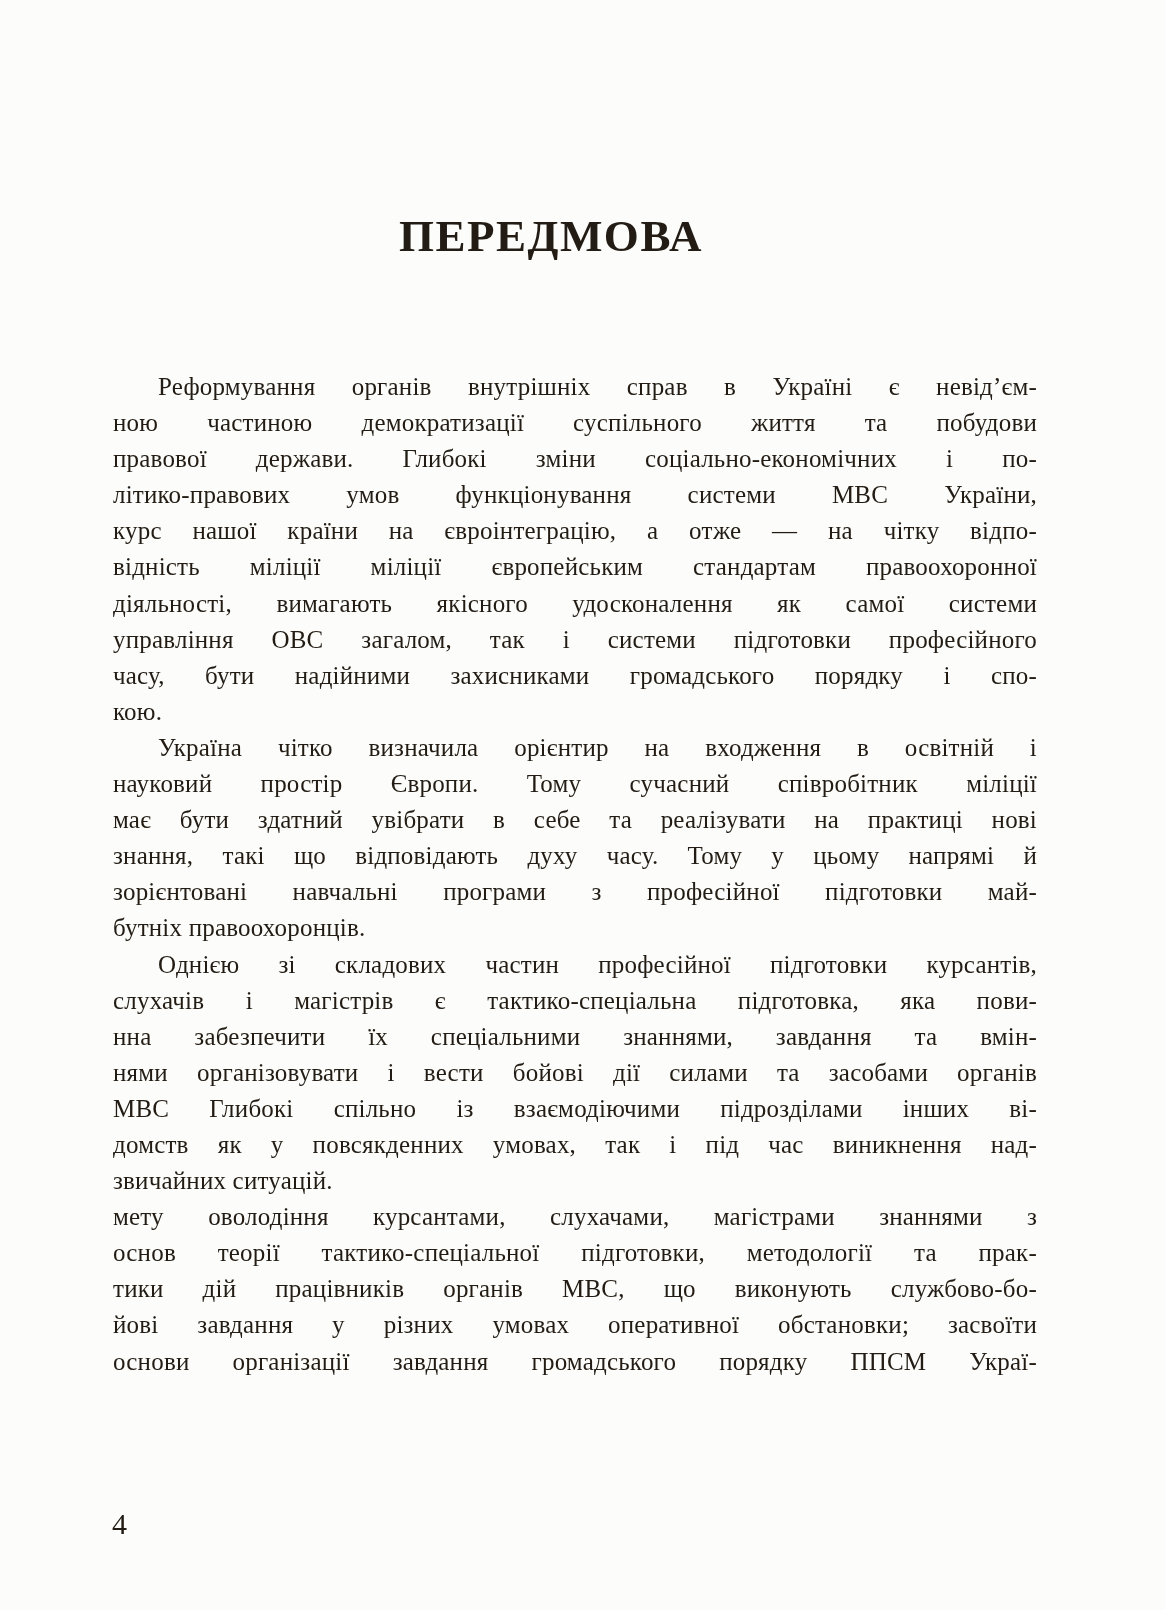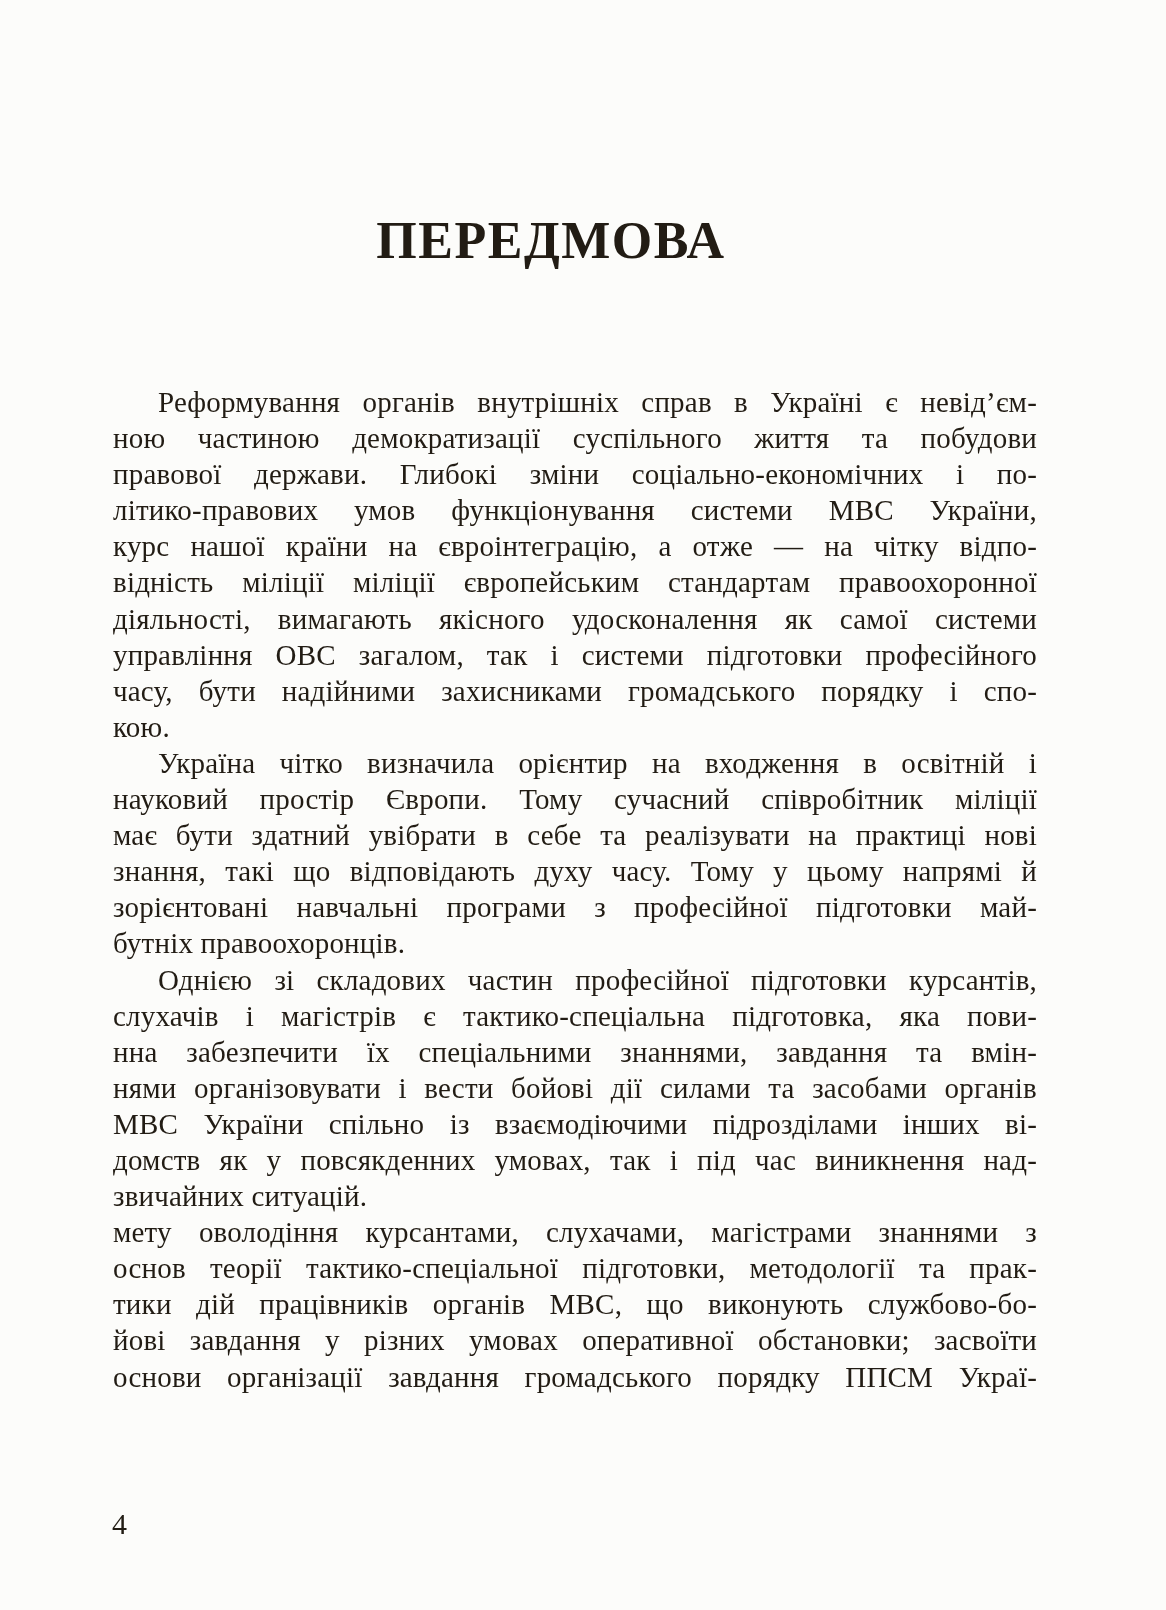--- a/index.html
+++ b/index.html
@@ -11,28 +11,28 @@
   .page {
     position: relative;
     width: 1166px; height: 1610px;
     overflow: hidden;
   }
   .page-title {
     position: absolute;
     top: 212px; left: 0; width: 1102px;
     text-align: center;
     font-weight: 700;
-    font-size: 52px;
+    font-size: 45px;
     line-height: 1.1;
     letter-spacing: 1.5px;
   }
   .body-text {
     position: absolute;
-    top: 384px; left: 113px; width: 924px;
-    font-size: 29px;
+    top: 369px; left: 113px; width: 924px;
+    font-size: 25px;
     line-height: 36.1px;
     letter-spacing: 0.2px;
   }
   .para { margin: 0; padding: 0; }
   .line {
     text-align: justify;
     text-align-last: justify;
   }
   .line.first { text-indent: 45px; }
   .line.lastleft { text-align-last: left; }
@@ -68,21 +68,21 @@
         <div class="line">має бути здатний увібрати в себе та реалізувати на практиці нові</div>
         <div class="line">знання, такі що відповідають духу часу. Тому у цьому напрямі й</div>
         <div class="line">зорієнтовані навчальні програми з професійної підготовки май-</div>
         <div class="line lastleft">бутніх правоохоронців.</div>
       </div>
       <div class="para">
         <div class="line first">Однією зі складових частин професійної підготовки курсантів,</div>
         <div class="line">слухачів і магістрів є тактико-спеціальна підготовка, яка пови-</div>
         <div class="line">нна забезпечити їх спеціальними знаннями, завдання та вмін-</div>
         <div class="line">нями організовувати і вести бойові дії силами та засобами органів</div>
-        <div class="line">МВС України спільно із взаємодіючими підрозділами інших ві-</div>
+        <div class="line">МВС Глибокі спільно із взаємодіючими підрозділами інших ві-</div>
         <div class="line">домств як у повсякденних умовах, так і під час виникнення над-</div>
         <div class="line lastleft">звичайних ситуацій.</div>
       </div>
       <div class="para">
         <div class="line">мету оволодіння курсантами, слухачами, магістрами знаннями з</div>
         <div class="line">основ теорії тактико-спеціальної підготовки, методології та прак-</div>
         <div class="line">тики дій працівників органів МВС, що виконують службово-бо-</div>
         <div class="line">йові завдання у різних умовах оперативної обстановки; засвоїти</div>
         <div class="line">основи організації завдання громадського порядку ППСМ Украї-</div>
       </div>

